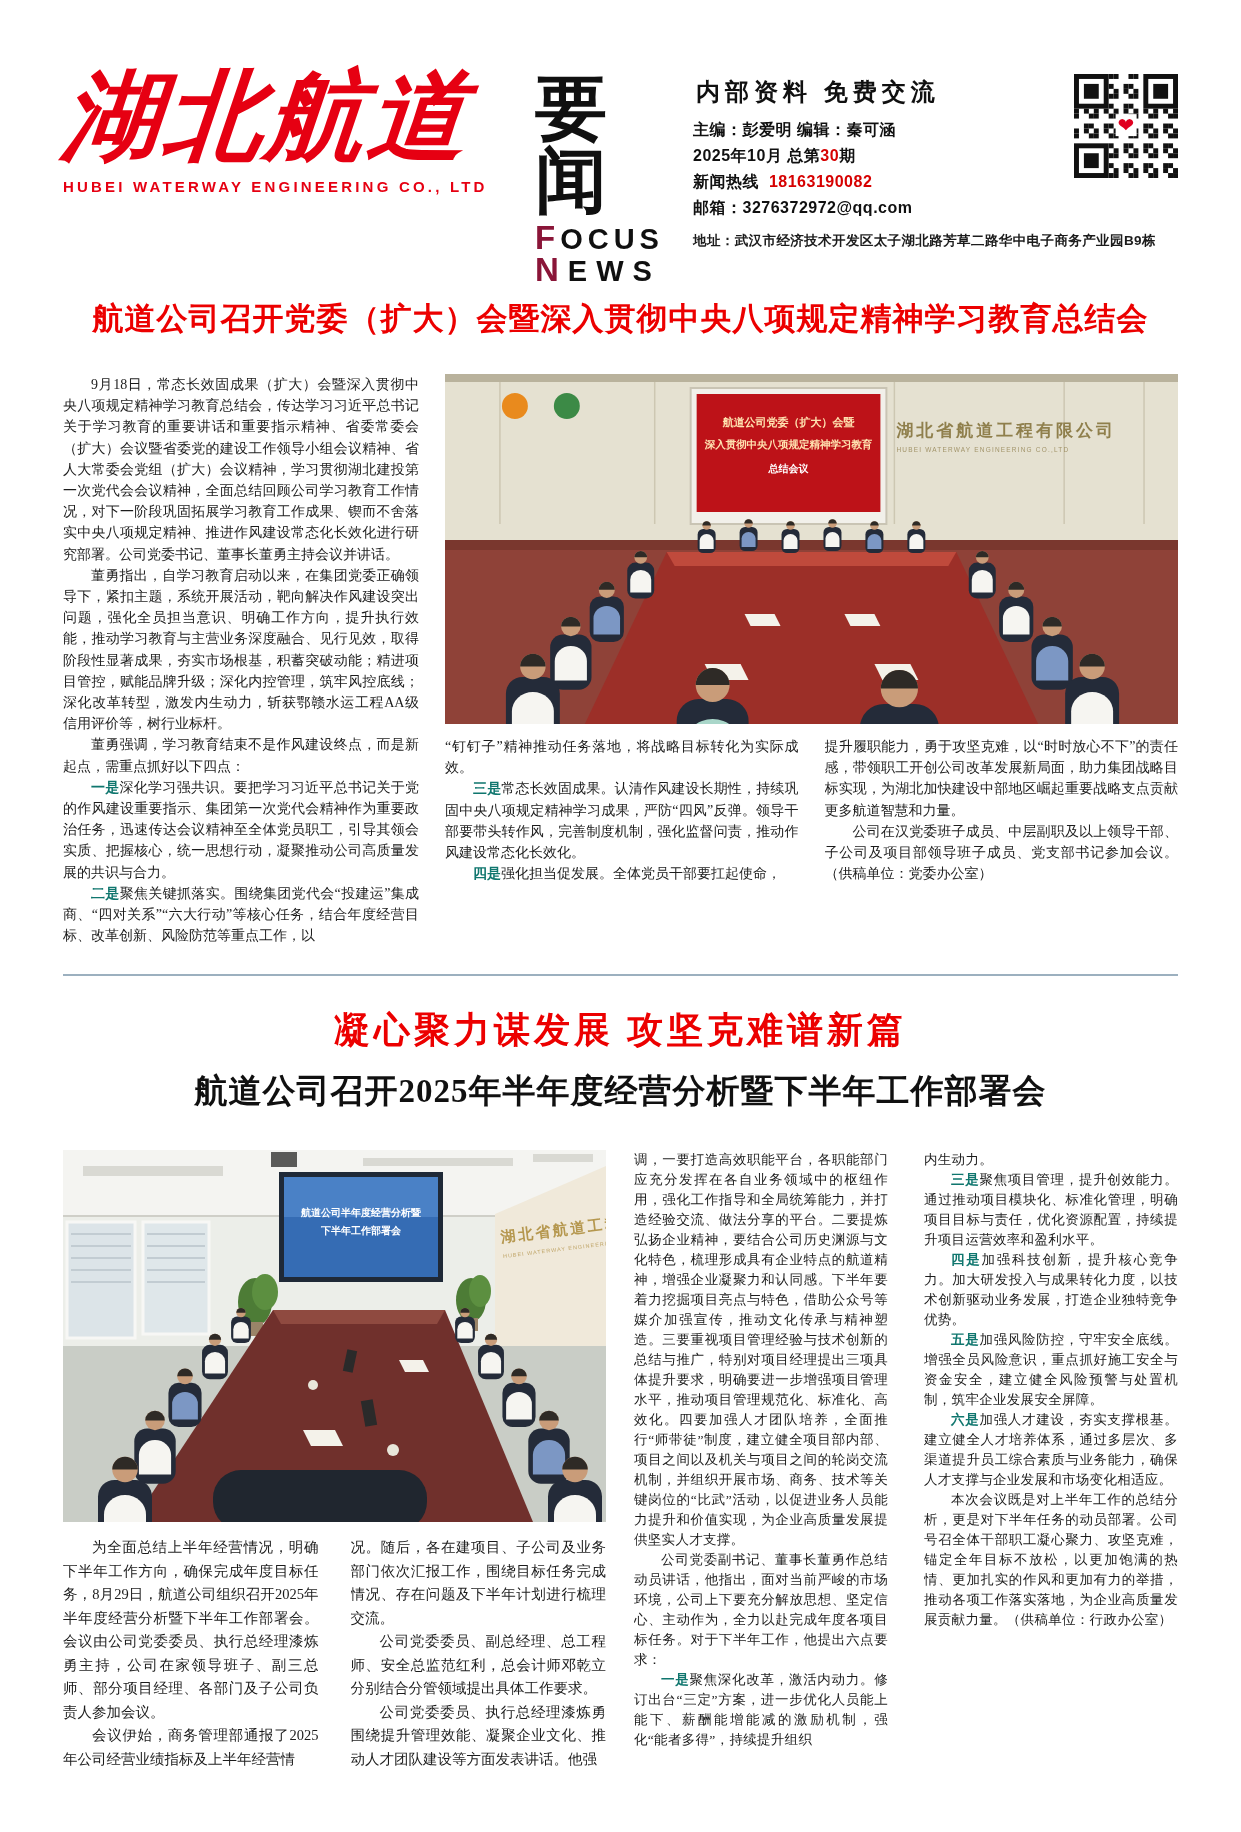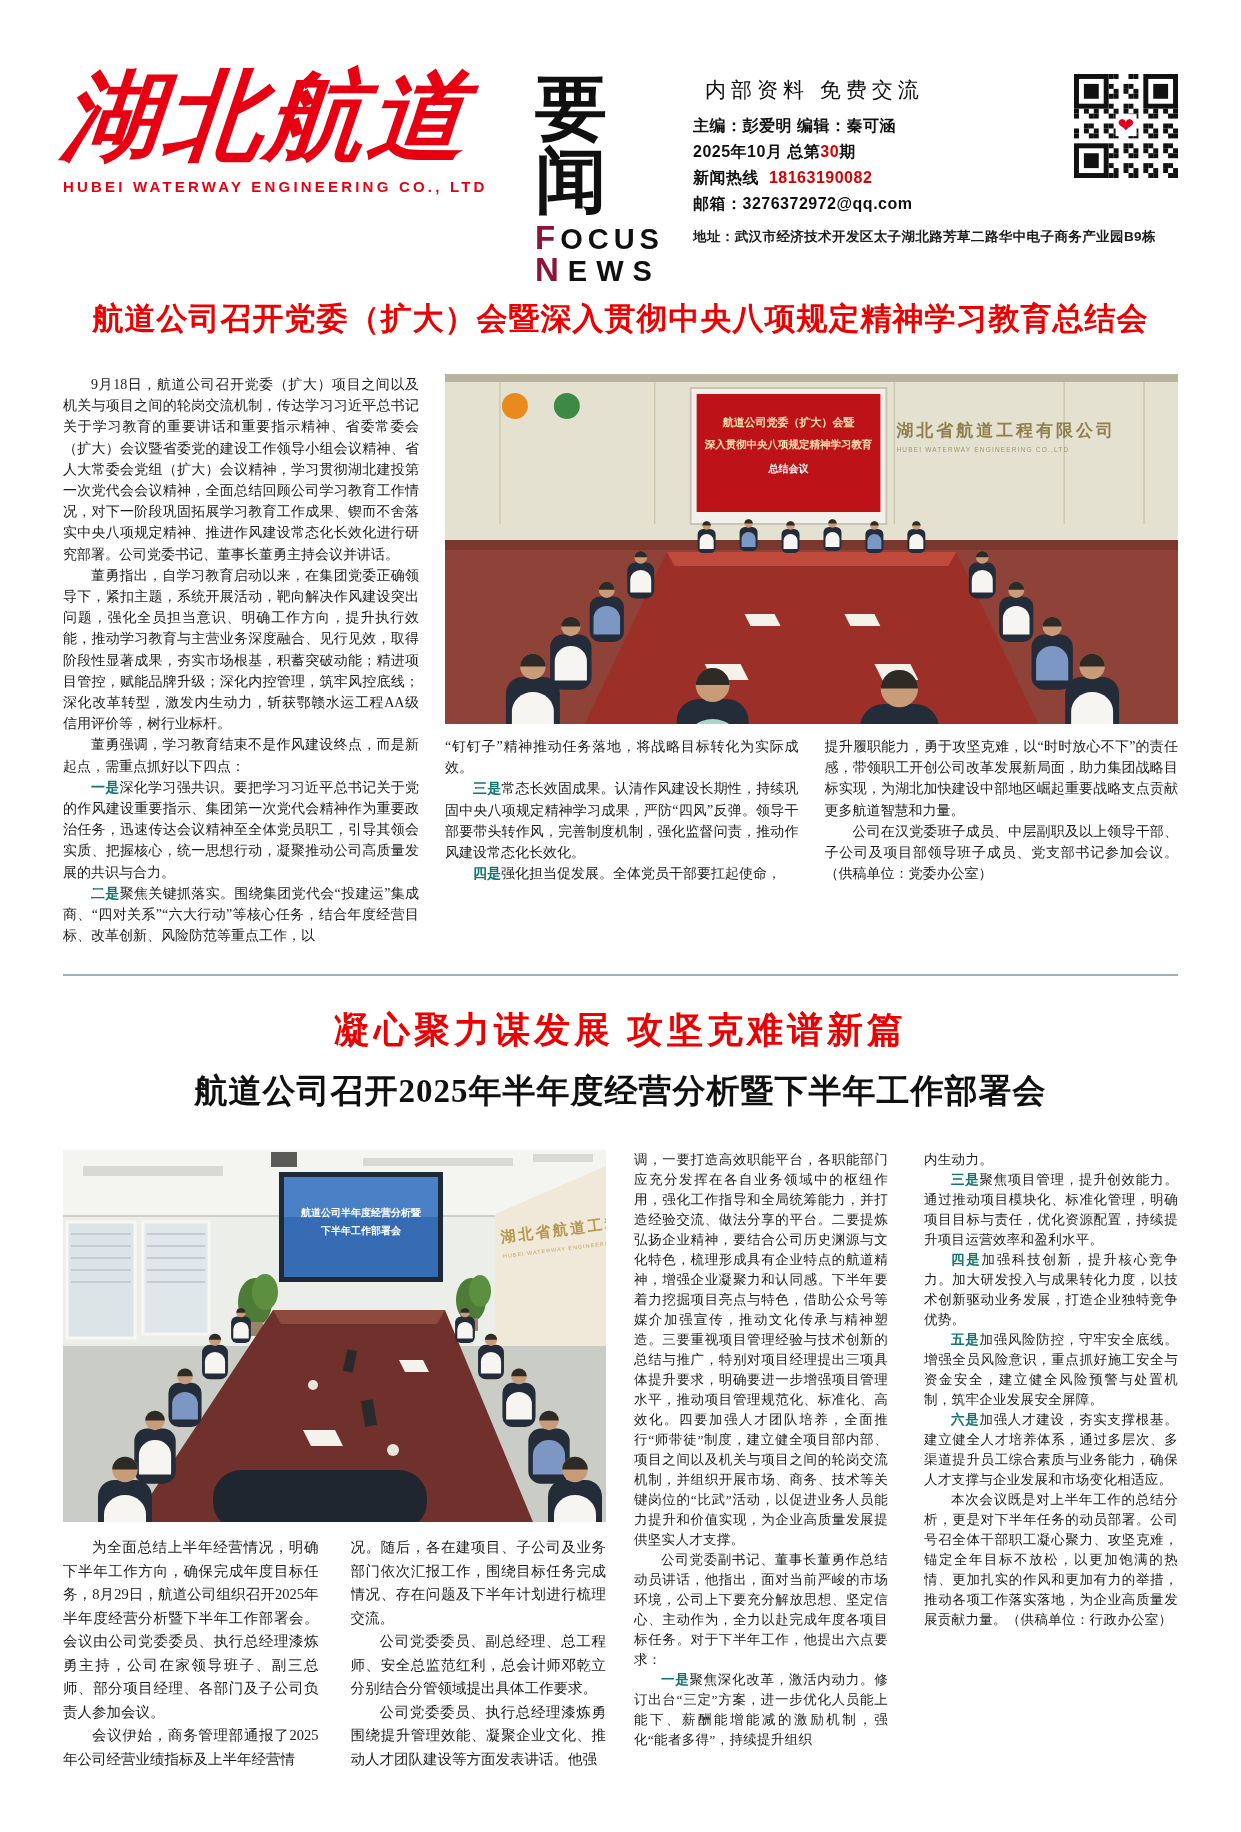--- a/index.html
+++ b/index.html
@@ -18,21 +18,21 @@
   .mast-mid{width:146px;flex:none;margin-left:4px;padding-top:6px;}
   .section-cn{font-size:72px;line-height:1.0;font-weight:900;color:#101010;letter-spacing:2px;
               font-family:"Liberation Sans","DejaVu Sans",sans-serif;}
   .focus{margin-top:6px;font-family:"Liberation Sans","DejaVu Sans",sans-serif;font-weight:800;color:#101010;}
   .focus-row{font-size:29px;line-height:0.98;letter-spacing:5px;}
   .focus-row.r2{letter-spacing:9px;}
   .focus-first{color:#8a1538;font-size:33px;}
   .mast-right{flex:1;margin-left:12px;display:flex;flex-direction:column;padding-top:8px;}
   .mast-right-top{display:flex;}
   .mast-info{flex:1;font-family:"Liberation Sans","DejaVu Sans",sans-serif;color:#101010;}
-  .info-notice{font-size:21px;font-weight:400;letter-spacing:5px;margin:2px 0 12px 12px;}
+  .info-notice{font-size:24px;font-weight:700;letter-spacing:5px;margin:2px 0 12px 3px;}
   .info-line{font-size:16px;font-weight:700;margin:5px 0;letter-spacing:0.5px;white-space:nowrap;}
   .red-text{color:#d60000;}
   .qr{width:104px;height:104px;flex:none;position:relative;margin-left:8px;}
   .qr svg{width:104px;height:104px;display:block;}
   .qr-heart{position:absolute;top:50%;left:50%;transform:translate(-50%,-54%);
             color:#e00020;font-size:20px;line-height:1;background:#fff;padding:1px 2px;}
   .address{font-family:"Liberation Sans","DejaVu Sans",sans-serif;font-size:13.5px;font-weight:700;
            margin-top:8px;letter-spacing:0.4px;white-space:nowrap;}
 
   
@@ -258,21 +258,21 @@
         </div>
       </div>
       <div class="address">地址：武汉市经济技术开发区太子湖北路芳草二路华中电子商务产业园B9栋</div>
     </div>
   </header>
 
   <section class="article1">
     <h1 class="headline-red">航道公司召开党委（扩大）会暨深入贯彻中央八项规定精神学习教育总结会</h1>
     <div class="a1-body">
       <div class="col a1-col1">
-          <p class="para ind"><span>9月18日，航道公司召开党委（扩大）项目之间以及机关与项目之间的轮岗交流机制，传达学习习近平总书记关于学习教育的重要讲话和重要指示精神、省委常委会（扩大）会议暨省委党的建设工作领导小组会议精神、省人大常委会党组（扩大）会议精神，学习贯彻湖北建投第一次党代会会议精神，全面总结回顾公司学习教育工作情况，对下一阶段巩固拓展学习教育工作成果、锲而不舍落实中央八项规定精神、推进作风建设常态化长效化进行研究部署。公司党委书记、董事长董勇主持会议并讲话。</span></p>
+          <p class="para ind"><span>9月18日，常态长效固成果（扩大）会暨深入贯彻中央八项规定精神学习教育总结会，传达学习习近平总书记关于学习教育的重要讲话和重要指示精神、省委常委会（扩大）会议暨省委党的建设工作领导小组会议精神、省人大常委会党组（扩大）会议精神，学习贯彻湖北建投第一次党代会会议精神，全面总结回顾公司学习教育工作情况，对下一阶段巩固拓展学习教育工作成果、锲而不舍落实中央八项规定精神、推进作风建设常态化长效化进行研究部署。公司党委书记、董事长董勇主持会议并讲话。</span></p>
           <p class="para ind"><span>董勇指出，自学习教育启动以来，在集团党委正确领导下，紧扣主题，系统开展活动，靶向解决作风建设突出问题，强化全员担当意识、明确工作方向，提升执行效能，推动学习教育与主营业务深度融合、见行见效，取得阶段性显著成果，夯实市场根基，积蓄突破动能；精进项目管控，赋能品牌升级；深化内控管理，筑牢风控底线；深化改革转型，激发内生动力，斩获鄂赣水运工程AA级信用评价等，树行业标杆。</span></p>
           <p class="para ind"><span>董勇强调，学习教育结束不是作风建设终点，而是新起点，需重点抓好以下四点：</span></p>
           <p class="para ind"><span class="lead-red">一是</span><span>深化学习强共识。要把学习习近平总书记关于党的作风建设重要指示、集团第一次党代会精神作为重要政治任务，迅速传达会议精神至全体党员职工，引导其领会实质、把握核心，统一思想行动，凝聚推动公司高质量发展的共识与合力。</span></p>
           <p class="para ind"><span class="lead-red">二是</span><span>聚焦关键抓落实。围绕集团党代会“投建运”集成商、“四对关系”“六大行动”等核心任务，结合年度经营目标、改革创新、风险防范等重点工作，以</span></p>
         </div>
       <div class="a1-right">
         <figure class="photo1">
           <svg viewBox="0 0 734 350" preserveAspectRatio="none">
             <rect width="734" height="350" fill="#ddd8c6"></rect>
             <rect width="734" height="8" fill="#b9b29c"></rect>

